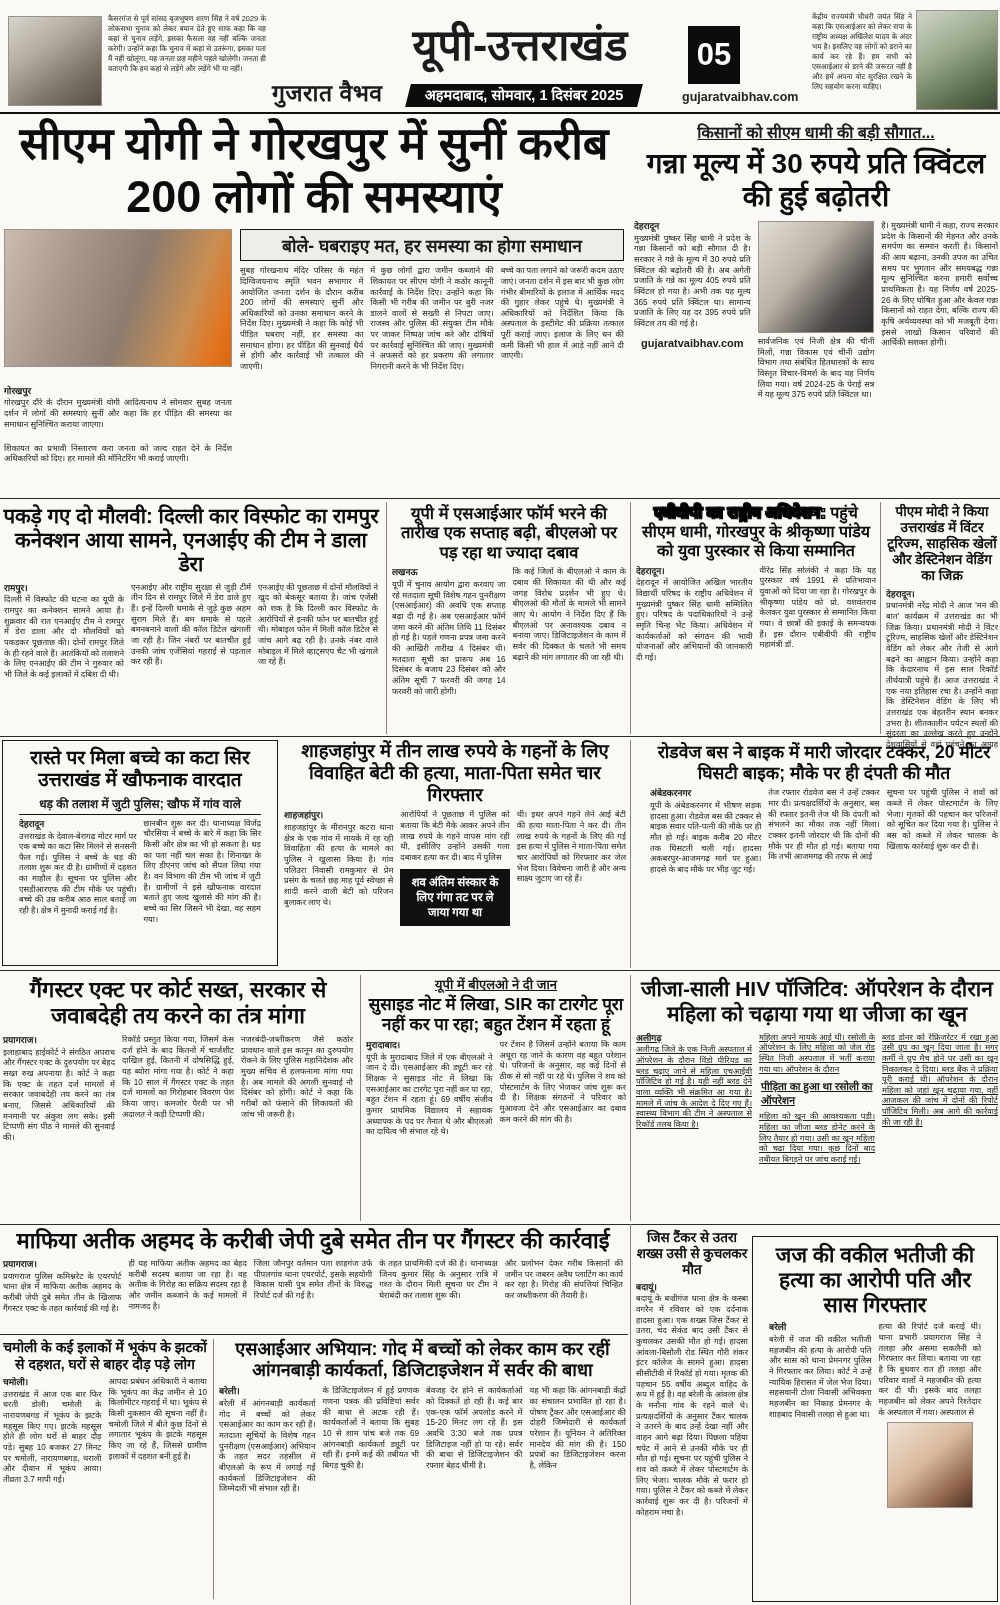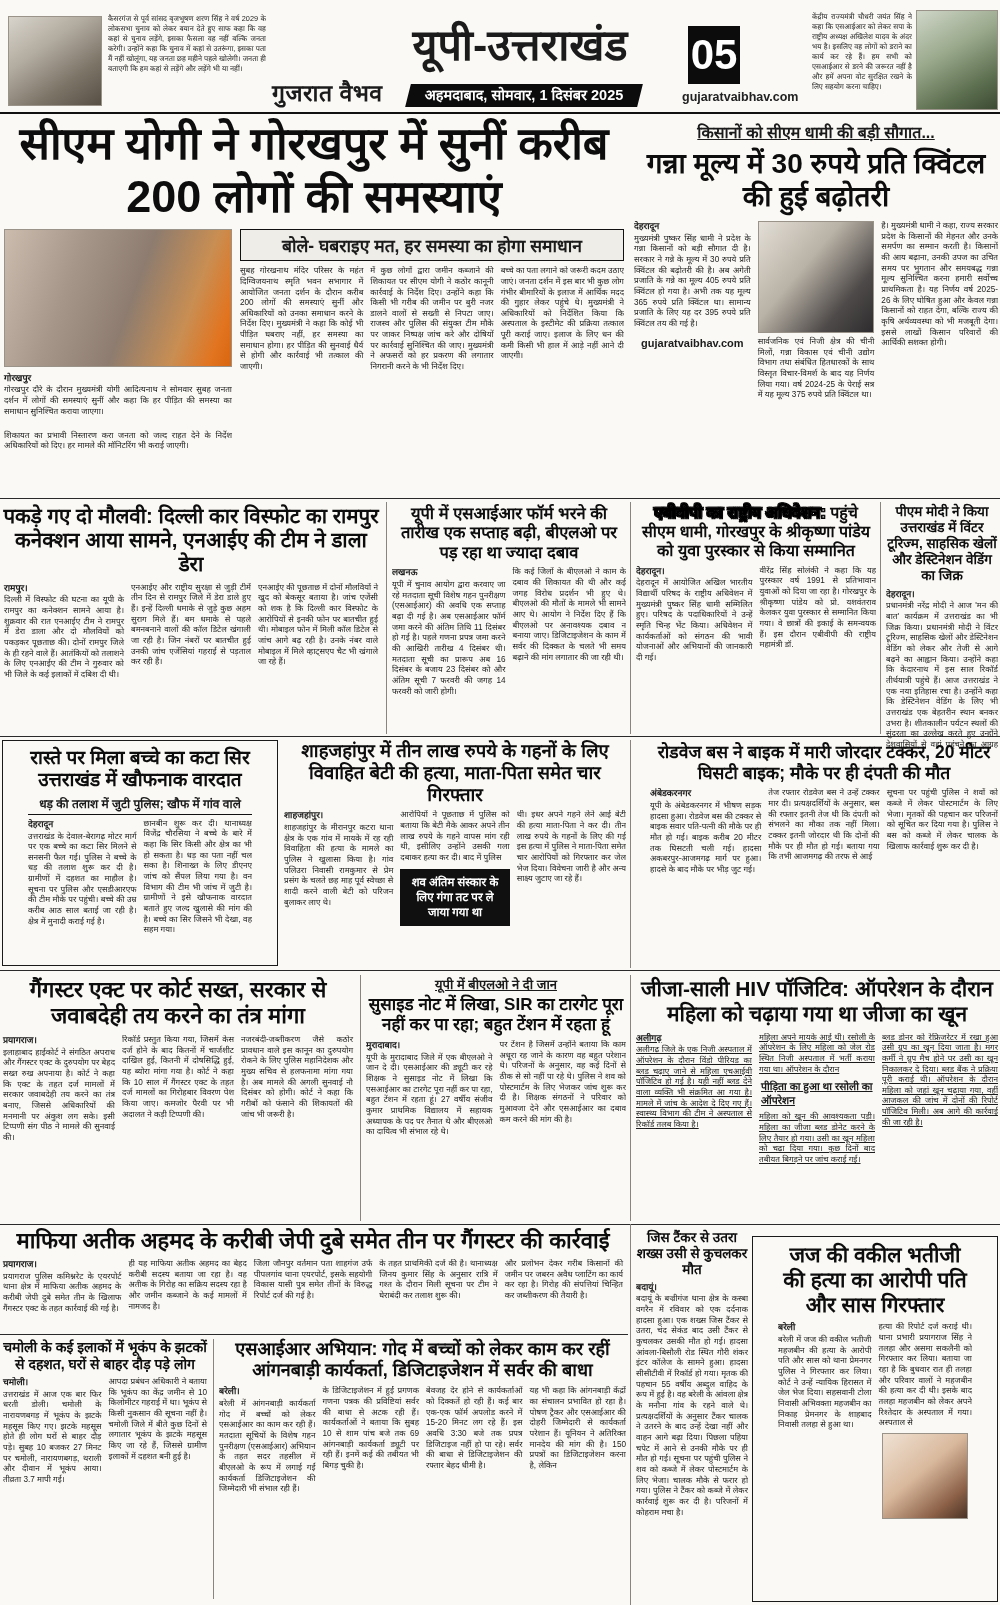--- a/index.html
+++ b/index.html
@@ -6,35 +6,35 @@
   .page{position:relative;width:1000px;height:1605px;background:#faf9f5;overflow:hidden;
         font-family:"Liberation Sans","DejaVu Sans",sans-serif;color:#1b1b1b;}
   .abs{position:absolute;}
   .ph{border:1px solid #9a938a;box-sizing:border-box;}
   .brief{font-size:7.3px;line-height:1.38;text-align:justify;color:#222;}
   .paper-name{font-weight:800;font-size:23px;letter-spacing:.5px;}
   .edition{font-weight:800;font-size:43px;text-align:center;line-height:1;margin:0;}
   .date-strip{background:#0c0c0c;color:#fff;font-weight:700;font-size:14.5px;text-align:center;
               line-height:23px;transform:skewX(-14deg);}
   .date-strip>span{display:block;transform:skewX(14deg);}
-  .pageno{background:#0c0c0c;color:#fff;font-weight:800;font-size:42px;text-align:center;}
+  .pageno{background:#0c0c0c;color:#fff;font-weight:800;font-size:31px;text-align:center;}
   .site{font-weight:700;font-size:12.5px;color:#222;}
   .hl{font-weight:800;text-align:center;line-height:1.18;margin:0;color:#0d0d0d;}
   .kick{font-weight:800;text-align:center;text-decoration:underline;}
   .cols{display:flex;gap:7px;align-items:stretch;}
   .col{flex:1;font-size:8.2px;line-height:1.3;text-align:justify;color:#1c1c1c;}
   .dateline{display:block;font-weight:800;font-size:9px;margin-bottom:1px;}
   .subband{background:#efede8;border:1.5px solid #111;font-weight:800;text-align:center;}
   .inset-black{background:#101010;color:#fff;font-weight:800;font-size:11.5px;text-align:center;
                padding:6px 4px;margin:5px 0;line-height:1.3;}
   .inset-bold{font-weight:800;font-size:10.5px;text-align:left;margin:5px 2px;line-height:1.3;}
   .hrule{position:absolute;left:0;height:1px;background:#2a2a2a;}
   .vrule{position:absolute;width:1px;background:#8a857c;}
   .outline{color:#fff;-webkit-text-stroke:1px #000;text-shadow:-1px -1px 0 #000,1px -1px 0 #000,-1px 1px 0 #000,1px 1px 0 #000;}
-  .boxed{border:1.6px solid #1a1a1a;box-sizing:border-box;padding:6px 25px;}
+  .boxed{border:1.6px solid #1a1a1a;box-sizing:border-box;padding:6px 16px;}
   .promo{font-weight:800;font-size:11px;text-align:center;margin-top:6px;}
   
   .f-portrait1{background:linear-gradient(145deg,#d8d4cc 0%,#b3aca0 35%,#7d7468 70%,#574f44 100%);}
   .f-portrait2{background:linear-gradient(150deg,#cfd6c8 0%,#9aa98c 40%,#5d7050 75%,#3c4a33 100%);}
   .f-hall{background:linear-gradient(110deg,#cbbcae 0%,#a6968a 30%,#8d7c6f 55%,#c98e52 78%,#e2741f 92%,#d96510 100%);}
   .f-dhami{background:linear-gradient(130deg,#e3ded6 0%,#b9b2a6 40%,#4e4a49 75%,#2e2c2e 100%);}
   .f-woman{background:linear-gradient(140deg,#f0e2d4 0%,#d9b99d 45%,#8a5f46 80%,#4a3326 100%);}
 </style>
 </head>
 <body>
@@ -53,21 +53,21 @@
     <div class="abs site" style="left:682px;top:90px;width:130px;">gujaratvaibhav.com</div>
     <div class="abs brief" style="left:812px;top:12px;width:100px;height:96px;overflow:hidden;">केंद्रीय राज्यमंत्री चौधरी जयंत सिंह ने कहा कि एसआईआर को लेकर सपा के राष्ट्रीय अध्यक्ष अखिलेश यादव के अंदर भय है। इसलिए वह लोगों को डराने का कार्य कर रहे हैं। हम सभी को एसआईआर से डरने की जरूरत नहीं है और हमें अपना वोट सुरक्षित रखने के लिए सहयोग करना चाहिए।</div>
     <div class="abs ph f-portrait2" style="left:916px;top:10px;width:82px;height:100px;"></div>
   </div>
 
   <div class="abs" style="left:0;top:113px;width:628px;height:384px;">
     <h2 class="hl" style="font-size:45px;margin:4px 2px 6px;">सीएम योगी ने गोरखपुर में सुनीं करीब 200 लोगों की समस्याएं</h2>
     <div style="display:flex;gap:8px;padding:0 4px;">
       <div style="width:228px;flex:none;">
         <div class="ph f-hall" style="width:228px;height:138px;"></div>
-        <div class="dateline" style="margin-top:4px;">गोरखपुर</div>
+        <div class="dateline" style="margin-top:17px;">गोरखपुर</div>
         <div class="cols" style="height:84px;overflow:hidden;flex-direction:column;">
           <div class="col">गोरखपुर दौरे के दौरान मुख्यमंत्री योगी आदित्यनाथ ने सोमवार सुबह जनता दर्शन में लोगों की समस्याएं सुनीं और कहा कि हर पीड़ित की समस्या का समाधान सुनिश्चित कराया जाएगा।</div>
           <div class="col">शिकायत का प्रभावी निस्तारण करा जनता को जल्द राहत देने के निर्देश अधिकारियों को दिए। हर मामले की मॉनिटरिंग भी कराई जाएगी।</div>
         </div>
       </div>
       <div style="flex:1;">
         <div class="subband" style="font-size:17.5px;padding:3px 17px;margin-bottom:5px;">बोले- घबराइए मत, हर समस्या का होगा समाधान</div>
         <div class="cols" style="height:212px;overflow:hidden;">
           <div class="col">सुबह गोरखनाथ मंदिर परिसर के महंत दिग्विजयनाथ स्मृति भवन सभागार में आयोजित जनता दर्शन के दौरान करीब 200 लोगों की समस्याएं सुनीं और अधिकारियों को उनका समाधान करने के निर्देश दिए। मुख्यमंत्री ने कहा कि कोई भी पीड़ित घबराए नहीं, हर समस्या का समाधान होगा। हर पीड़ित की सुनवाई धैर्य से होगी और कार्रवाई भी तत्काल की जाएगी।</div>
           <div class="col">में कुछ लोगों द्वारा जमीन कब्जाने की शिकायत पर सीएम योगी ने कठोर कानूनी कार्रवाई के निर्देश दिए। उन्होंने कहा कि किसी भी गरीब की जमीन पर बुरी नजर डालने वालों से सख्ती से निपटा जाए। राजस्व और पुलिस की संयुक्त टीम मौके पर जाकर निष्पक्ष जांच करे और दोषियों पर कार्रवाई सुनिश्चित की जाए। मुख्यमंत्री ने अफसरों को हर प्रकरण की लगातार निगरानी करने के भी निर्देश दिए।</div>
@@ -205,21 +205,21 @@
   </div>
 
   <div class="vrule" style="left:360px;top:975px;height:246px;"></div>
 
   <div class="abs" style="left:366px;top:975px;width:260px;height:246px;">
     <div class="kick" style="font-size:13px;">यूपी में बीएलओ ने दी जान</div>
     <h3 class="hl" style="font-size:17px;margin:2px 0 5px;">सुसाइड नोट में लिखा, SIR का टारगेट पूरा नहीं कर पा रहा; बहुत टेंशन में रहता हूं</h3>
     <div class="cols" style="height:166px;overflow:hidden;">
       <div class="col">
         <span class="dateline">मुरादाबाद।</span>
-        <span>यूपी के मुरादाबाद जिले में एक बीएलओ ने जान दे दी। एसआईआर की ड्यूटी कर रहे शिक्षक ने सुसाइड नोट में लिखा कि एसआईआर का टारगेट पूरा नहीं कर पा रहा, बहुत टेंशन में रहता हूं। 27 वर्षीय संजीव कुमार प्राथमिक विद्यालय में सहायक अध्यापक के पद पर तैनात थे और बीएलओ का दायित्व भी संभाल रहे थे।</span>
+        <span>यूपी के मुरादाबाद जिले में एक बीएलओ ने जान दे दी। एसआईआर की ड्यूटी कर रहे शिक्षक ने सुसाइड नोट में लिखा कि एसआईआर का टारगेट पूरा नहीं कर पा रहा, बहुत टेंशन में रहता हूं। 69 वर्षीय संजीव कुमार प्राथमिक विद्यालय में सहायक अध्यापक के पद पर तैनात थे और बीएलओ का दायित्व भी संभाल रहे थे।</span>
       </div>
       <div class="col">पर टेंशन है जिसमें उन्होंने बताया कि काम अधूरा रह जाने के कारण वह बहुत परेशान थे। परिजनों के अनुसार, वह कई दिनों से ठीक से सो नहीं पा रहे थे। पुलिस ने शव को पोस्टमार्टम के लिए भेजकर जांच शुरू कर दी है। शिक्षक संगठनों ने परिवार को मुआवजा देने और एसआईआर का दबाव कम करने की मांग की है।</div>
     </div>
   </div>
 
   <div class="vrule" style="left:630px;top:975px;height:246px;"></div>
 
   <div class="abs" style="left:636px;top:975px;width:362px;height:246px;">
     <h3 class="hl" style="font-size:21px;margin:2px 0 6px;">जीजा-साली HIV पॉजिटिव: ऑपरेशन के दौरान महिला को चढ़ाया गया था जीजा का खून</h3>
     <div class="cols" style="height:180px;overflow:hidden;text-decoration:underline;">

